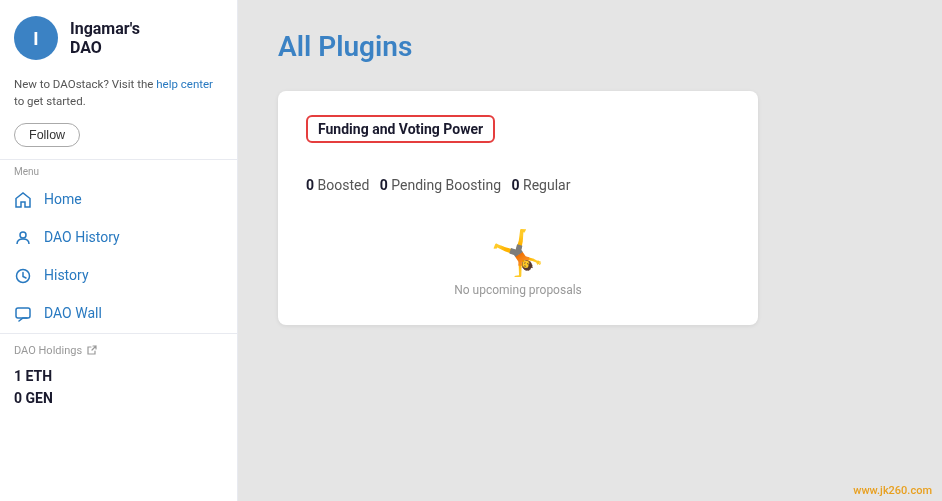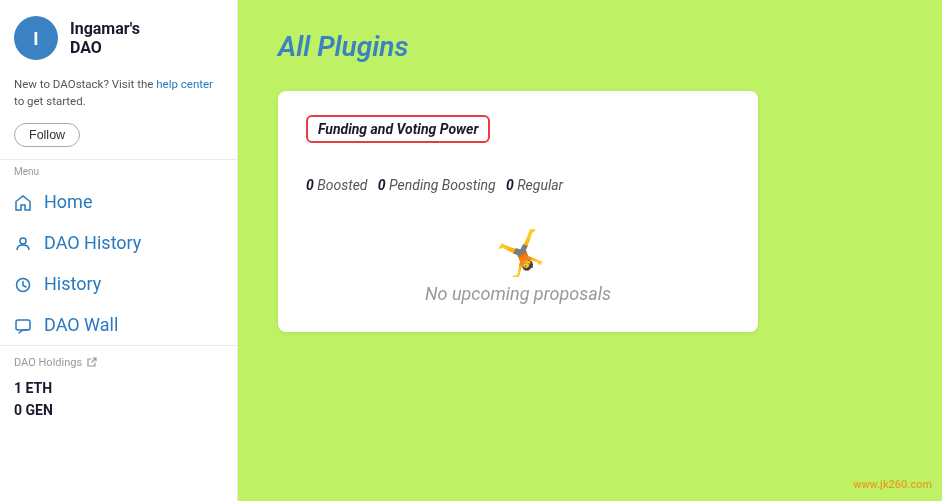--- a/index.html
+++ b/index.html
@@ -79,24 +79,24 @@
       font-size: 10px;
       color: #999;
       padding: 6px 14px 4px 14px;
       text-transform: none;
       letter-spacing: 0;
       border-top: 1px solid #e8eaf0;
     }
 
     .nav-item {
       display: flex;
-      align-items: flex-end;
+      align-items: flex-start;
       gap: 12px;
       padding: 10px 14px;
-      font-size: 18px;
+      font-size: 14px;
       color: #2879c0;
       cursor: pointer;
       text-decoration: none;
     }
 
     .nav-icon {
       width: 18px;
       height: 18px;
       display: flex;
       align-items: center;
@@ -123,22 +123,21 @@
       font-weight: 700;
       color: #1a1a2e;
       padding: 3px 0;
     }
 
     
     .main-content {
       flex: 1;
       padding: 30px 40px;
       overflow-y: auto;
-      background: #bef264;
-      font-style: italic;
+      background: #e5e5e5;
     }
 
     .page-title {
       font-size: 28px;
       font-weight: 600;
       color: #3b82c4;
       margin-bottom: 28px;
     }
 
     .plugin-card {
@@ -179,27 +178,27 @@
       gap: 8px;
       padding: 10px 0 4px 0;
     }
 
     .empty-icon {
       font-size: 44px;
       line-height: 1;
     }
 
     .empty-text {
-      font-size: 18px;
+      font-size: 12px;
       color: #999;
     }
 
     .watermark {
       position: fixed;
-      bottom: 10px;
+      bottom: 4px;
       right: 10px;
       color: #e8a020;
       font-size: 11px;
       font-weight: 500;
     }
   </style>
 </head>
 <body>
 
 <div class="sidebar">

